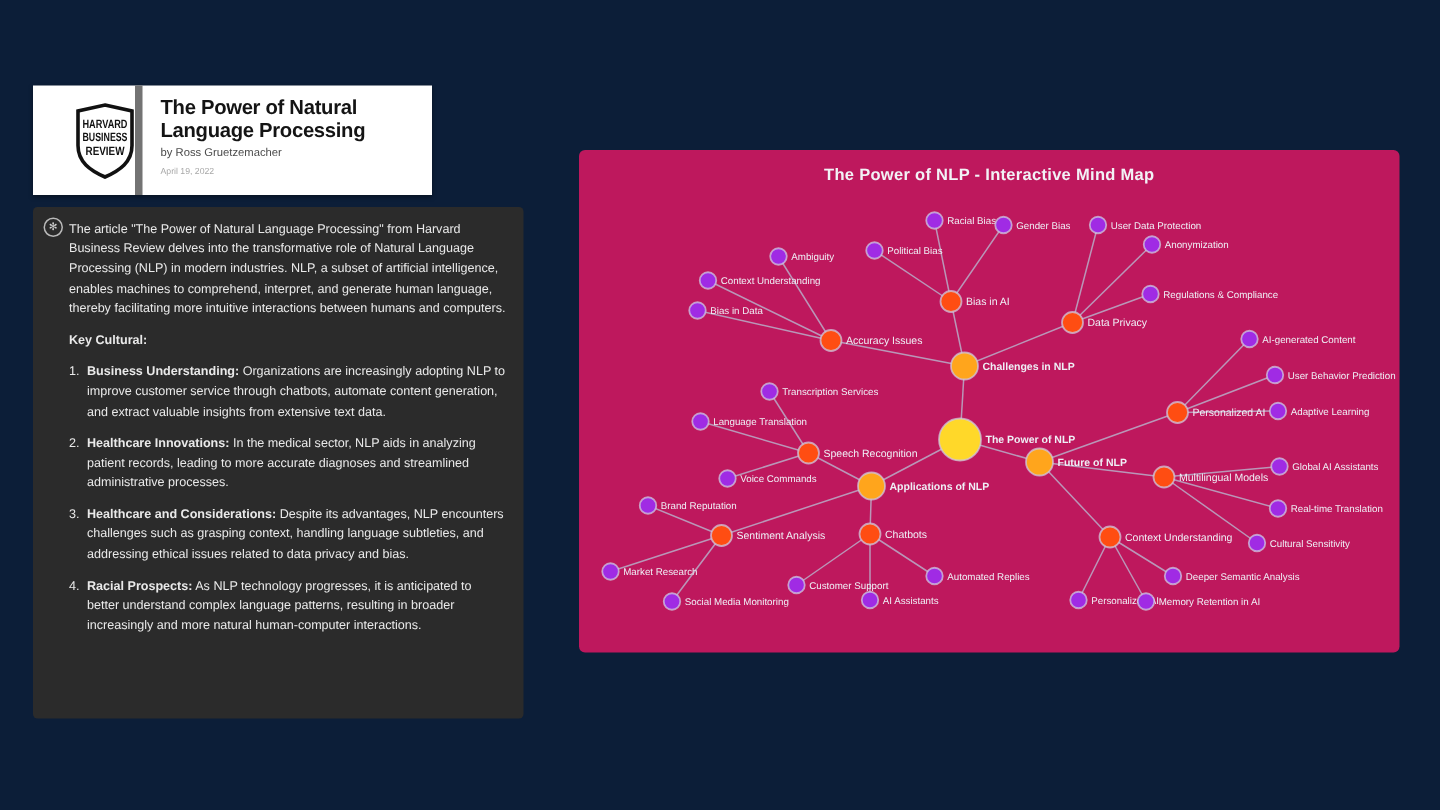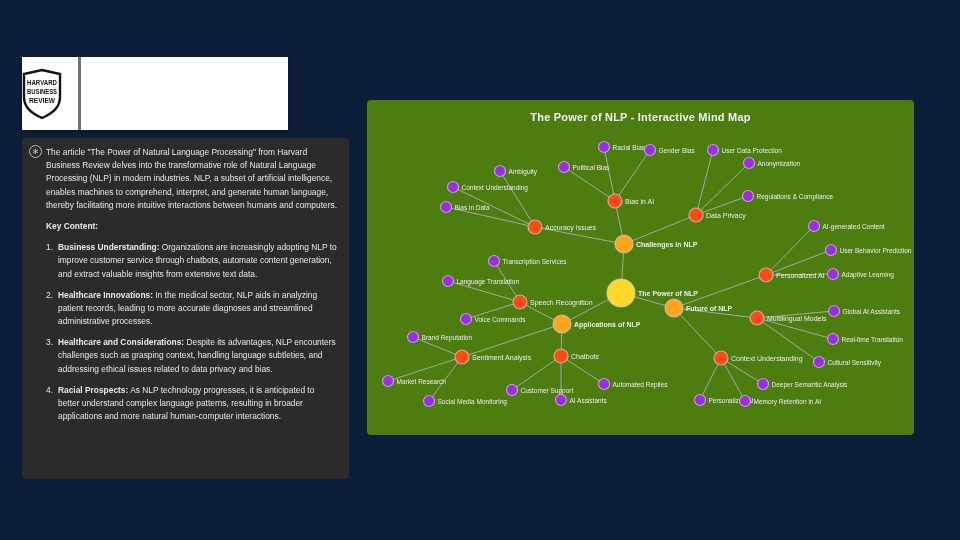--- a/index.html
+++ b/index.html
@@ -3,22 +3,22 @@
 <meta charset="utf-8">
 <style>
   html,body{margin:0;padding:0;}
   body{width:960px;height:540px;background:#0c1e38;position:relative;overflow:hidden;
        font-family:"Liberation Sans",sans-serif;}
   .stage{position:absolute;inset:0;width:960px;height:540px;}
 
   
   .hbr-card{position:absolute;left:22px;top:57px;width:266px;height:73px;background:#ffffff;
             display:flex;align-items:stretch;box-shadow:0 1px 3px rgba(0,0,0,.4);}
-  .hbr-logo-box{width:56px;display:flex;align-items:center;justify-content:flex-start;
-                border-right:3px solid #737373;}
+  .hbr-logo-box{width:56px;display:flex;align-items:center;justify-content:flex-end;
+                border-right:5px solid #737373;margin-left:12px;}
   .hbr-text{padding:7px 10px 0 12px;}
   .hbr-title{font-size:13.5px;font-weight:700;color:#141414;line-height:1.12;letter-spacing:-.2px;}
   .hbr-byline{font-size:7.5px;color:#4a4a4a;margin-top:3px;}
   .hbr-date{font-size:5.8px;color:#a8a8a8;margin-top:6px;}
 
   
   .summary{position:absolute;left:22px;top:138px;width:327px;height:341px;background:#2b2b2b;
            border-radius:3px;color:#e9e9e9;font-size:8.4px;line-height:1.57;
            padding:8px 11px 8px 24px;box-sizing:border-box;}
   .summary .bot-icon{position:absolute;left:7px;top:7px;width:11px;height:11px;border:1px solid #b9b9b9;
@@ -26,62 +26,70 @@
            font-size:7px;color:#cfcfcf;line-height:1;}
   .summary p{margin:0 0 8px 0;}
   .summary .heading{font-weight:700;margin:0 0 8px 0;}
   .summary ol{list-style:none;margin:0 0 8px 0;padding:0;}
   .summary li{display:flex;margin:0 0 8px 0;}
   .summary li .num{flex:0 0 12px;}
   .summary li .body{flex:1;}
   .bold{font-weight:700;}
 
   
-  .mindmap{position:absolute;left:367px;top:100px;width:547px;height:335px;background:#4d7c0f;
+  .mindmap{position:absolute;left:386px;top:100px;width:547px;height:335px;background:#be185d;
            border-radius:4px;}
   .mindmap-title{position:absolute;top:11px;left:0;width:100%;text-align:center;color:#f2f2f6;
            font-size:11px;font-weight:700;letter-spacing:.2px;}
   .mindmap svg{position:absolute;inset:0;}
 </style>
 </head>
 <body>
 
 <div class="stage">
 
   <div class="hbr-card">
     <div class="hbr-logo-box">
       <svg width="40" height="52" viewBox="0 0 40 52">
         <path d="M20 2 L38 6 V29 C38 40 30 45.5 20 50 C10 45.5 2 40 2 29 V6 Z" fill="#ffffff" stroke="#111111" stroke-width="2.4"></path>
         <text x="20" y="17" text-anchor="middle" font-size="8" font-weight="700" fill="#111" textLength="30" lengthAdjust="spacingAndGlyphs">HARVARD</text>
         <text x="20" y="26" text-anchor="middle" font-size="8" font-weight="700" fill="#111" textLength="30" lengthAdjust="spacingAndGlyphs">BUSINESS</text>
         <text x="20" y="35" text-anchor="middle" font-size="8" font-weight="700" fill="#111" textLength="26" lengthAdjust="spacingAndGlyphs">REVIEW</text>
       </svg>
     </div>
+    <div class="hbr-text">
+      <div class="hbr-title">
+        <div>The Power of Natural</div>
+        <div>Language Processing</div>
+      </div>
+      <div class="hbr-byline">by Ross Gruetzemacher</div>
+      <div class="hbr-date">April 19, 2022</div>
+    </div>
   </div>
 
   <div class="summary">
     <div class="bot-icon">✻</div>
     <p>The article "The Power of Natural Language Processing" from Harvard Business Review delves into the transformative role of Natural Language Processing (NLP) in modern industries. NLP, a subset of artificial intelligence, enables machines to comprehend, interpret, and generate human language, thereby facilitating more intuitive interactions between humans and computers.</p>
-    <p class="heading">Key Content:</p>
+    <p class="heading">Key Cultural:</p>
     <ol>
       <li>
         <span class="num">1.</span>
         <span class="body"><span class="bold">Business Understanding:</span><span> Organizations are increasingly adopting NLP to improve customer service through chatbots, automate content generation, and extract valuable insights from extensive text data.</span></span>
       </li>
       <li>
         <span class="num">2.</span>
         <span class="body"><span class="bold">Healthcare Innovations:</span><span> In the medical sector, NLP aids in analyzing patient records, leading to more accurate diagnoses and streamlined administrative processes.</span></span>
       </li>
       <li>
         <span class="num">3.</span>
         <span class="body"><span class="bold">Healthcare and Considerations:</span><span> Despite its advantages, NLP encounters challenges such as grasping context, handling language subtleties, and addressing ethical issues related to data privacy and bias.</span></span>
       </li>
       <li>
         <span class="num">4.</span>
-        <span class="body"><span class="bold">Racial Prospects:</span><span> As NLP technology progresses, it is anticipated to better understand complex language patterns, resulting in broader applications and more natural human-computer interactions.</span></span>
+        <span class="body"><span class="bold">Racial Prospects:</span><span> As NLP technology progresses, it is anticipated to better understand complex language patterns, resulting in broader increasingly and more natural human-computer interactions.</span></span>
       </li>
     </ol>
   </div>
 
   <div class="mindmap">
     <div class="mindmap-title">The Power of NLP - Interactive Mind Map</div>
     <svg width="547" height="335" viewBox="0 0 547 335">
         <line x1="254" y1="193" x2="257" y2="144" stroke="#B9B7CF" stroke-width="1" opacity="0.8"></line>
         <line x1="254" y1="193" x2="195" y2="224" stroke="#B9B7CF" stroke-width="1" opacity="0.8"></line>
         <line x1="254" y1="193" x2="307" y2="208" stroke="#B9B7CF" stroke-width="1" opacity="0.8"></line>

